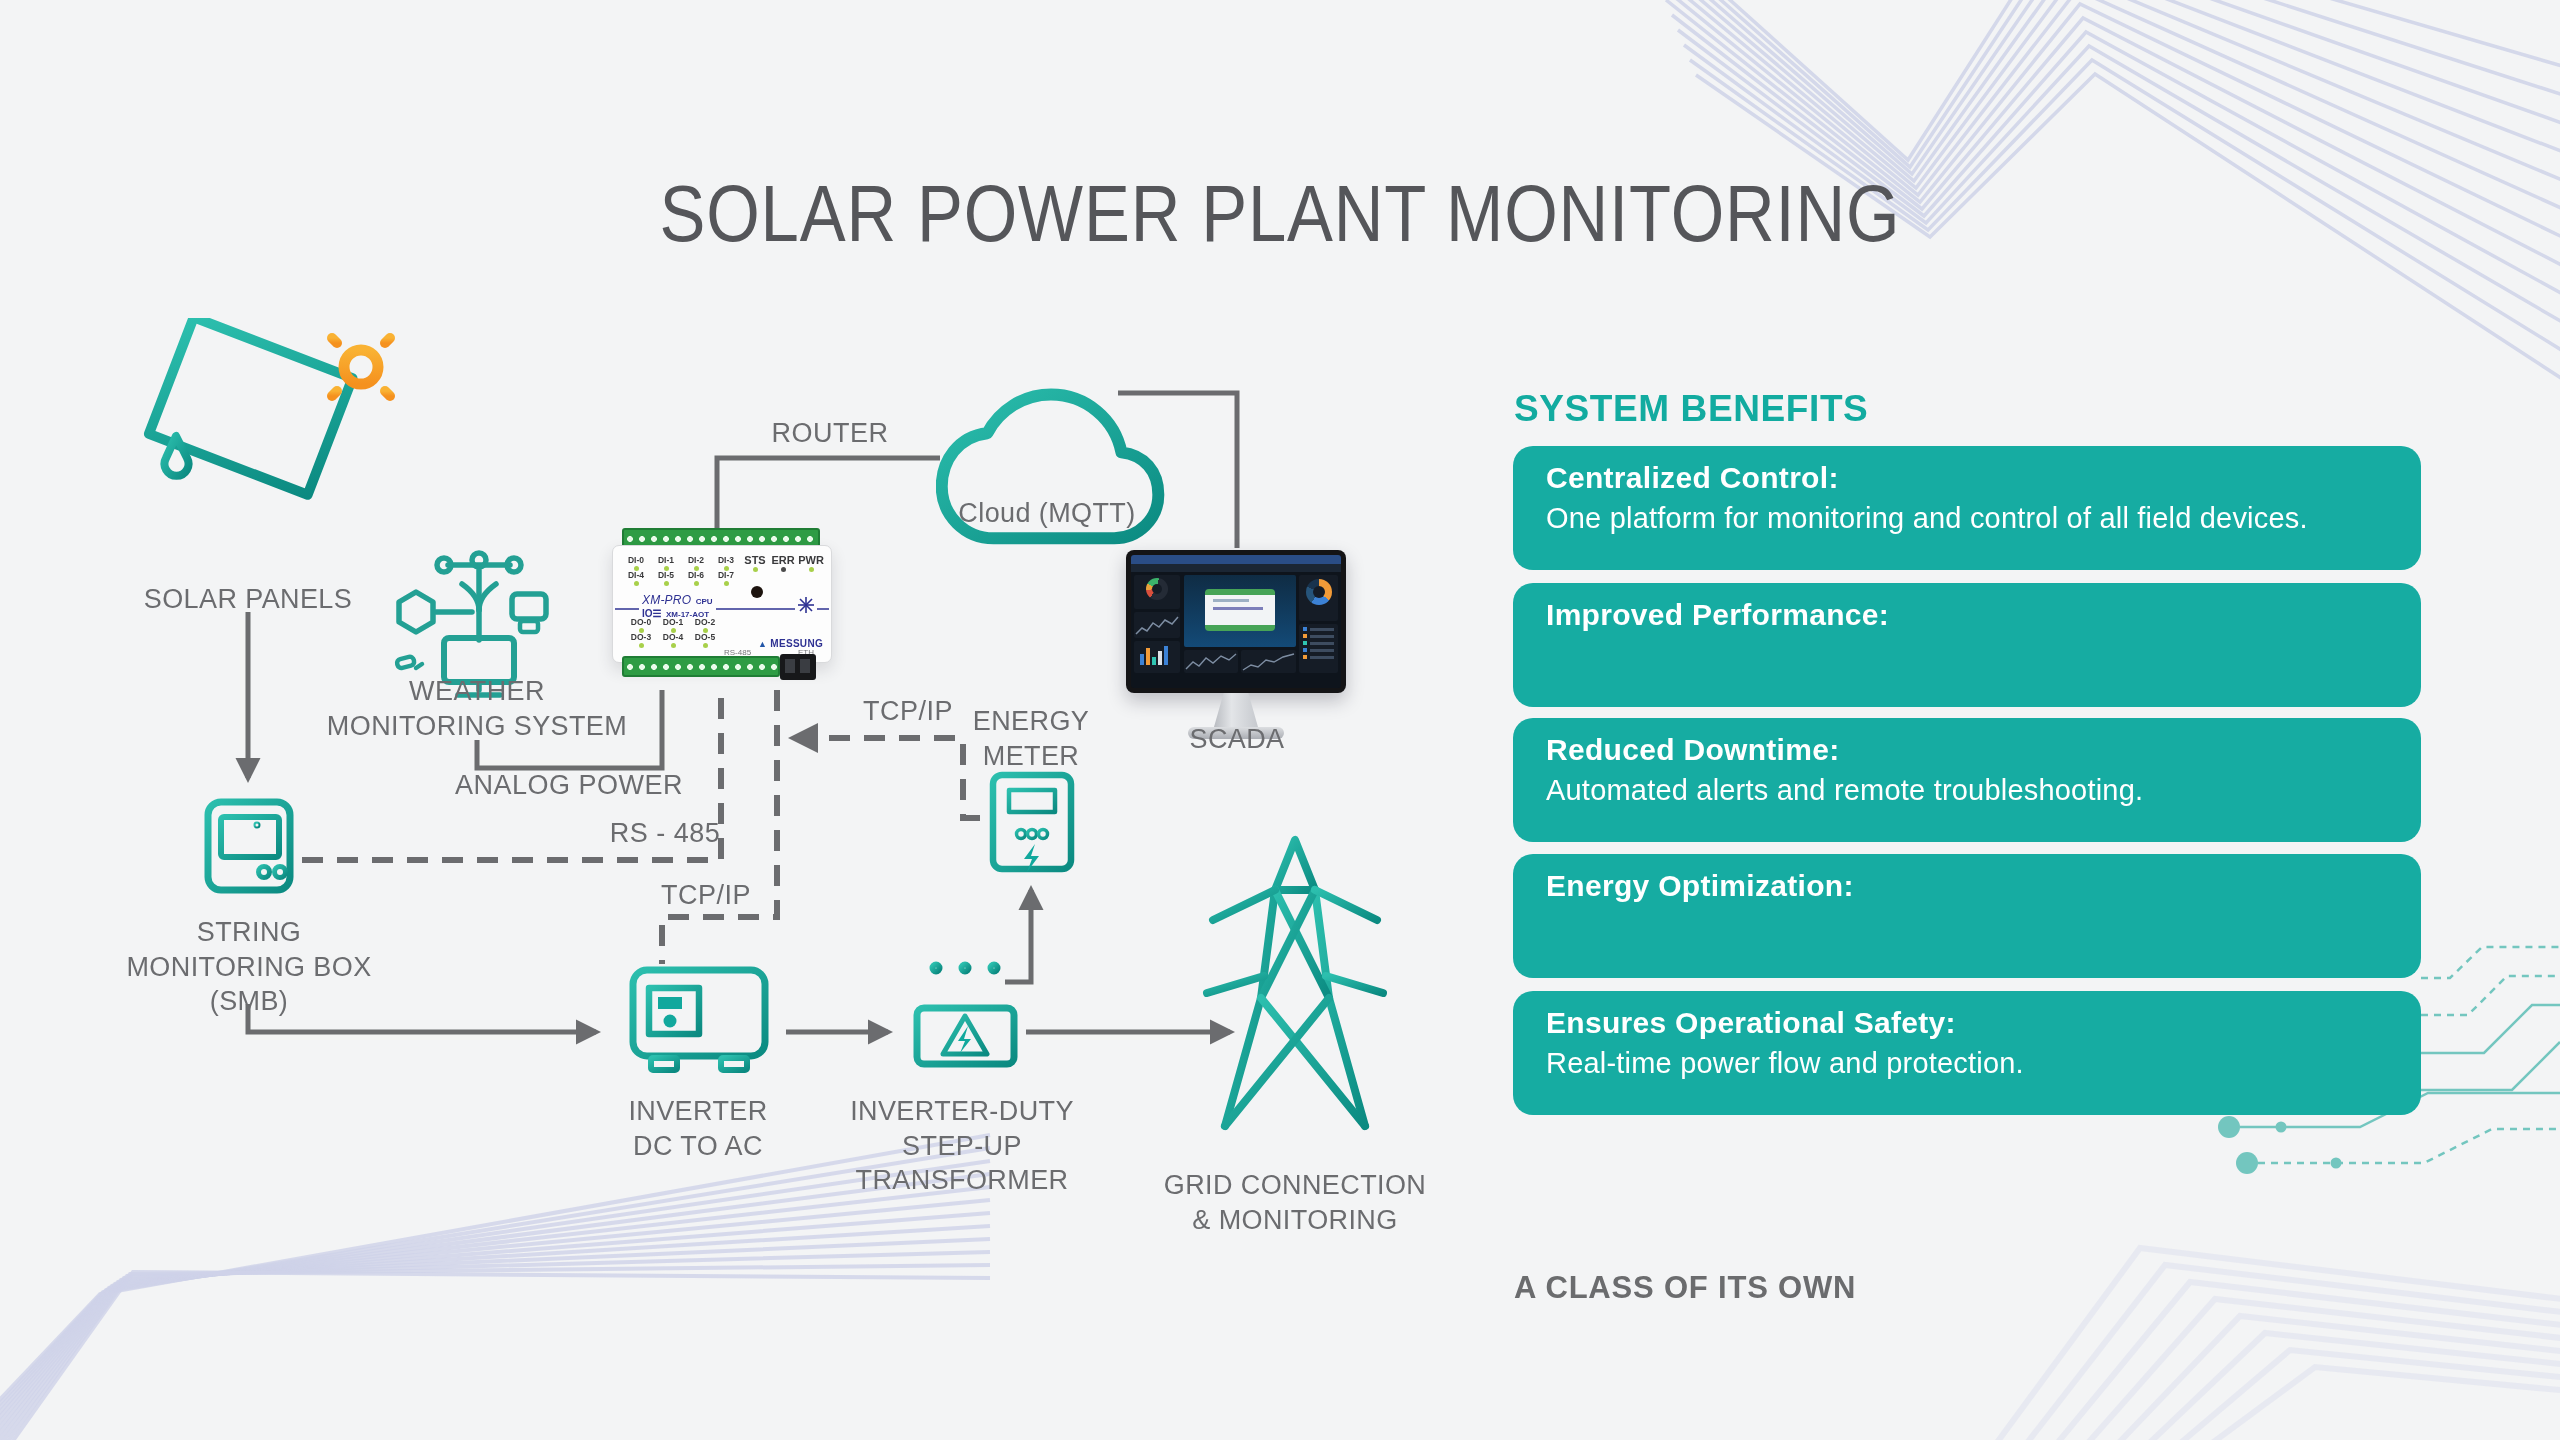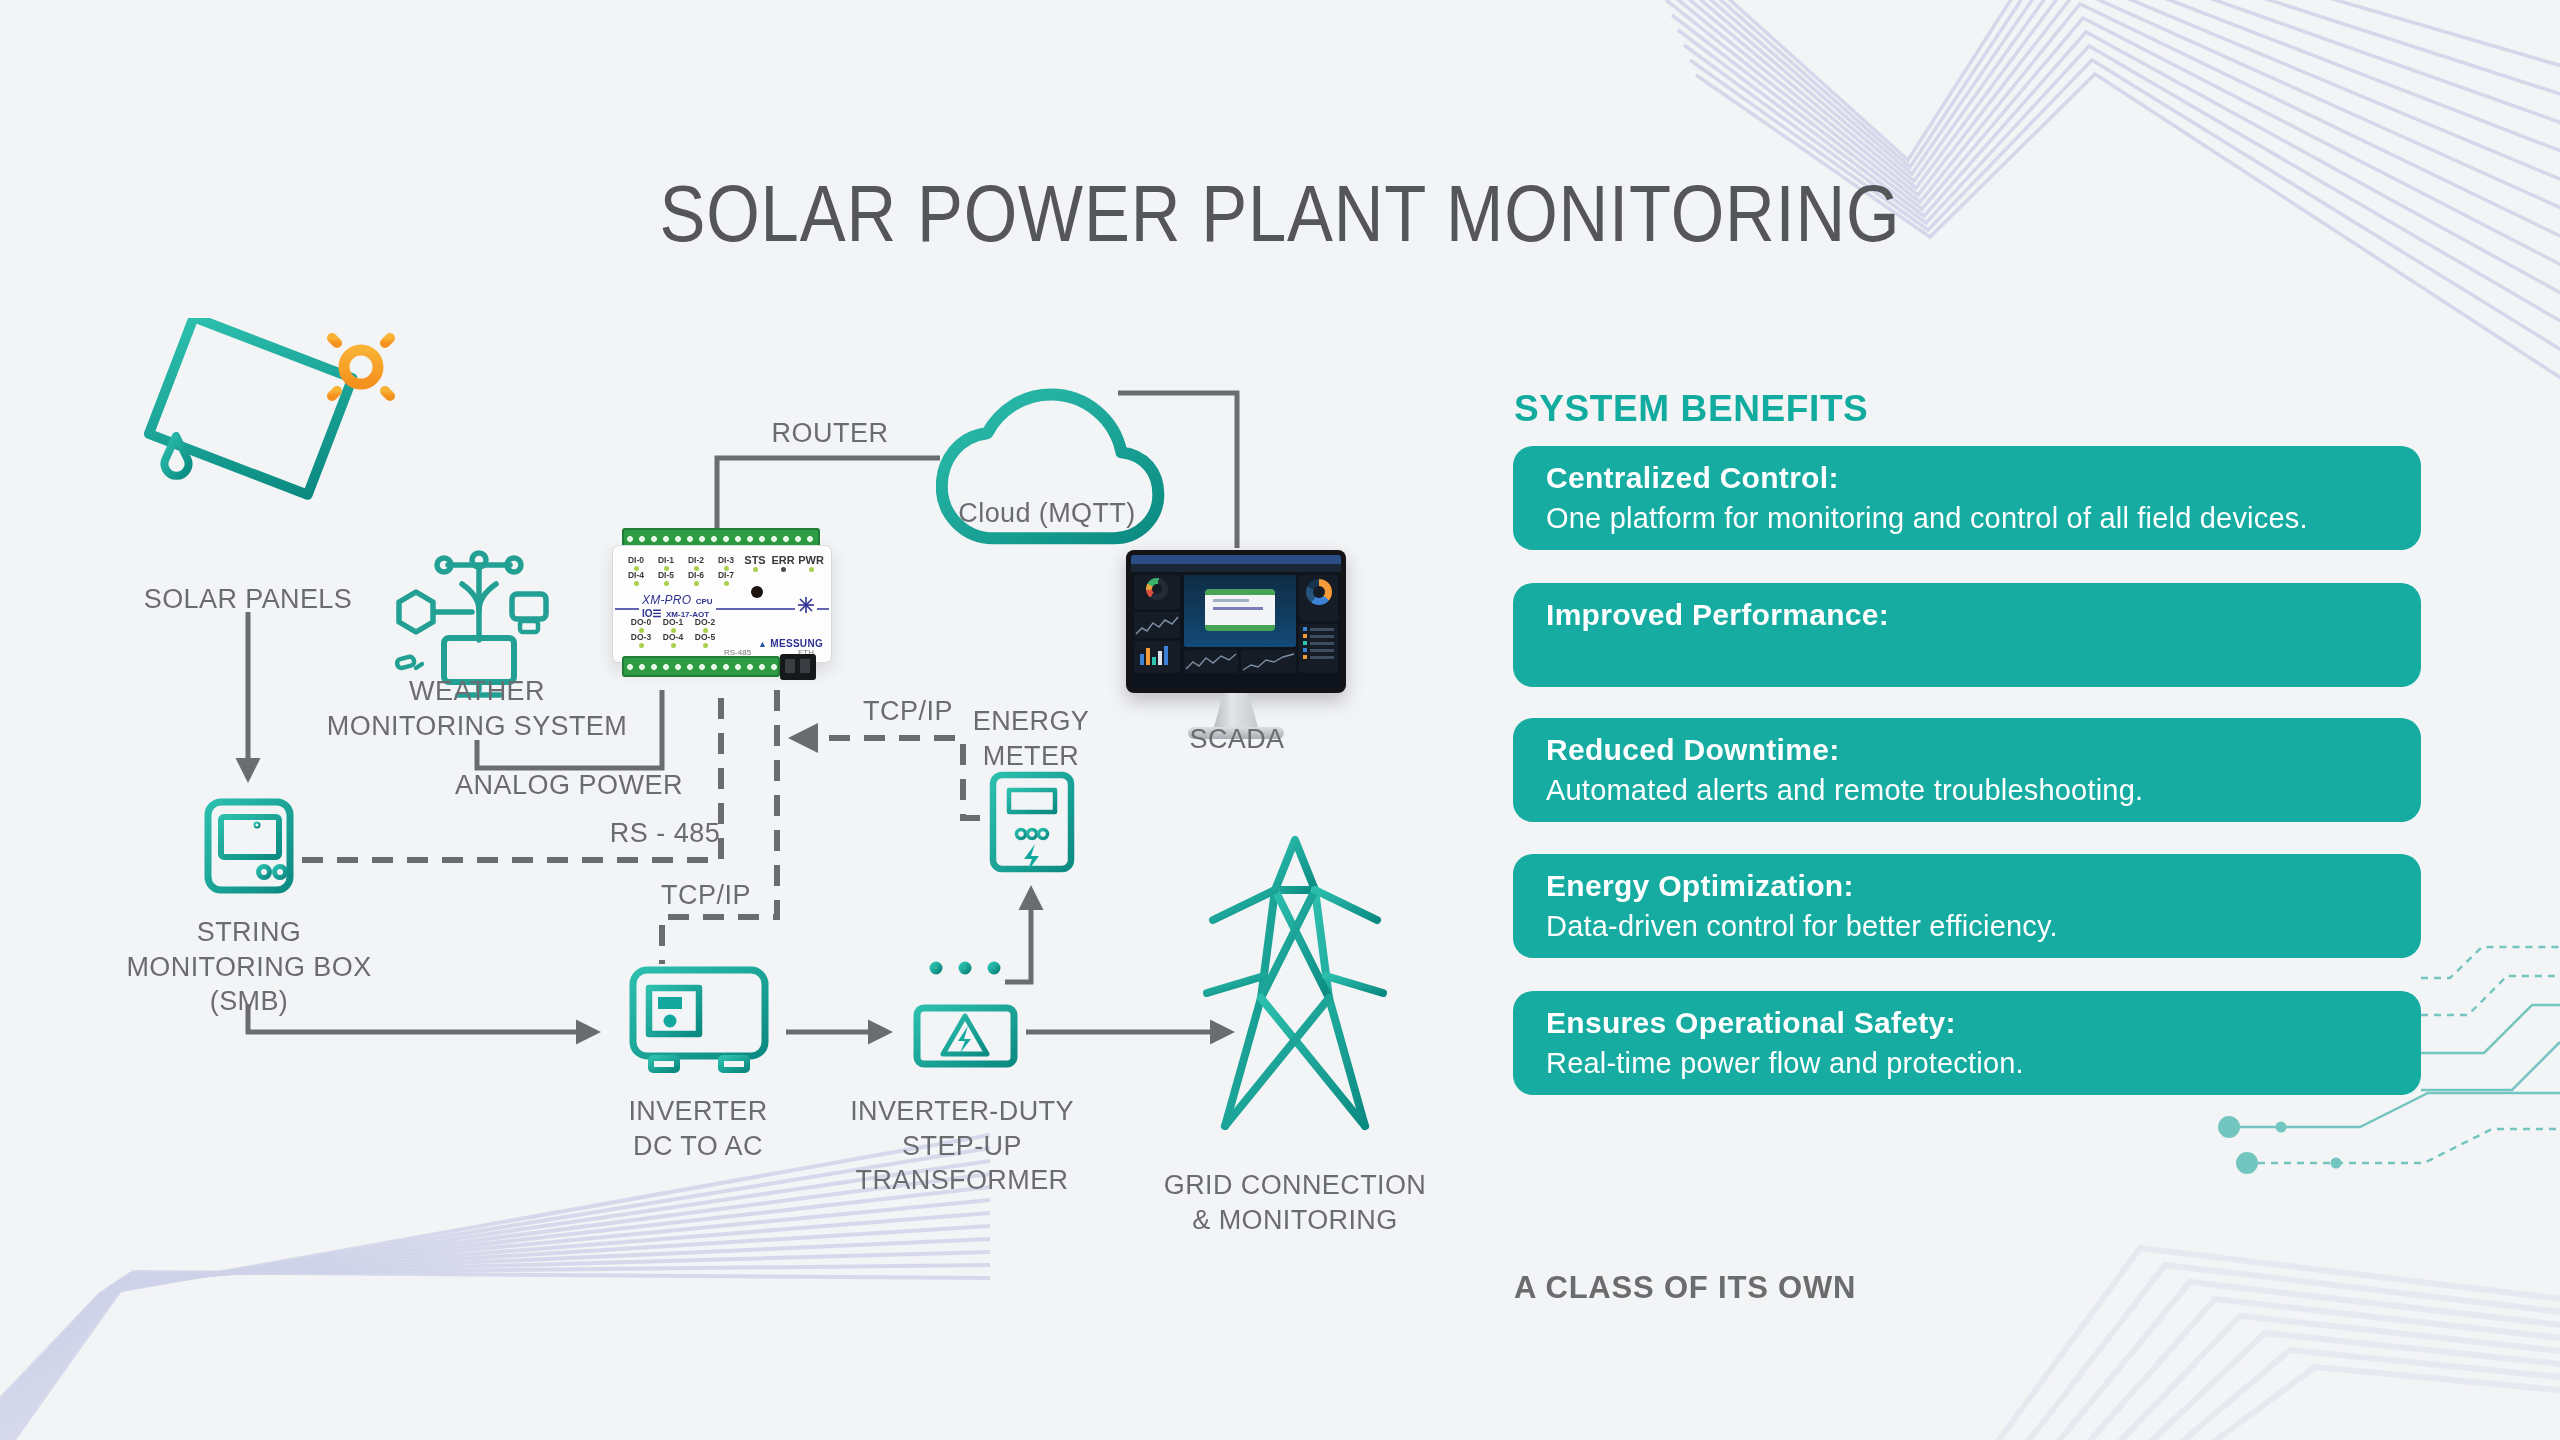--- a/index.html
+++ b/index.html
@@ -12,21 +12,21 @@
     font-size:80px;color:#55565a;letter-spacing:1px;transform:scaleX(.86);white-space:nowrap;}
   .lbl{position:absolute;transform:translateX(-50%);color:#6b6c6f;font-size:27px;
     line-height:1.28;text-align:center;white-space:pre-line;letter-spacing:.4px;}
   .conn-lbl{position:absolute;transform:translateX(-50%);color:#6b6c6f;font-size:27px;
     letter-spacing:.5px;white-space:nowrap;}
   .tagline{position:absolute;left:1514px;top:1270px;font-size:31px;font-weight:bold;
     color:#6b6c6e;letter-spacing:.8px;}
   
   .benefits-heading{position:absolute;left:1514px;top:388px;font-size:37px;font-weight:bold;
     color:#12aba0;letter-spacing:.6px;}
-  .benefit{position:absolute;left:1513px;width:908px;height:104px;background:#16aca2;
+  .benefit{position:absolute;left:1513px;width:908px;height:124px;background:#16aca2;
     border-radius:20px;color:#fff;padding:15px 0 0 33px;box-sizing:border-box;}
   .benefit .bt{font-size:30px;font-weight:bold;letter-spacing:.3px;margin-bottom:7px;}
   .benefit .bd{font-size:29px;letter-spacing:.2px;}
   
   .plc{position:absolute;left:612px;top:528px;width:218px;height:152px;}
   .term{position:absolute;left:10px;width:198px;height:21px;background:#2e9c44;
     border:2px solid #1f7d35;border-radius:3px;box-sizing:border-box;
     background-image:radial-gradient(circle at 6px 9px,#eafbea 2.6px,rgba(0,0,0,0) 3.2px);
     background-size:12px 21px;background-repeat:repeat-x;}
   .term.top{top:0;}
@@ -500,21 +500,20 @@
   </div>
   <div class="benefit" style="top:583px">
     <div class="bt">Improved Performance:</div>
   </div>
   <div class="benefit" style="top:718px">
     <div class="bt">Reduced Downtime:</div>
     <div class="bd">Automated alerts and remote troubleshooting.</div>
   </div>
   <div class="benefit" style="top:854px">
     <div class="bt">Energy Optimization:</div>
-    <div class="bd">Data-driven control for better efficiency.</div>
   </div>
   <div class="benefit" style="top:991px">
     <div class="bt">Ensures Operational Safety:</div>
     <div class="bd">Real-time power flow and protection.</div>
   </div>
 
   <div class="tagline">A CLASS OF ITS OWN</div>
 </div>
 
 </body></html>

